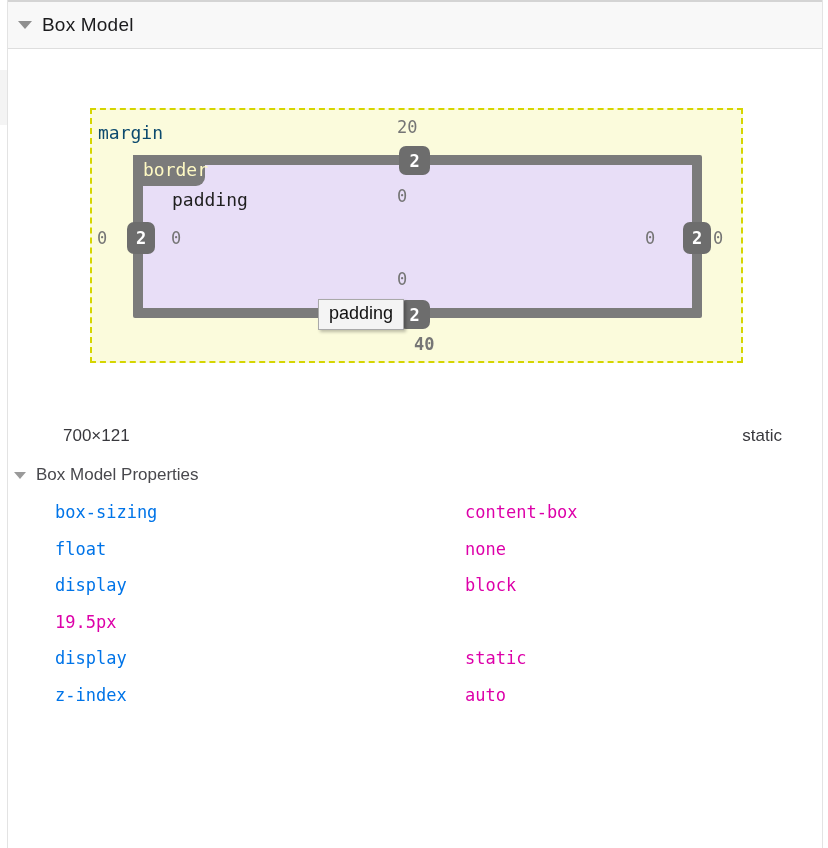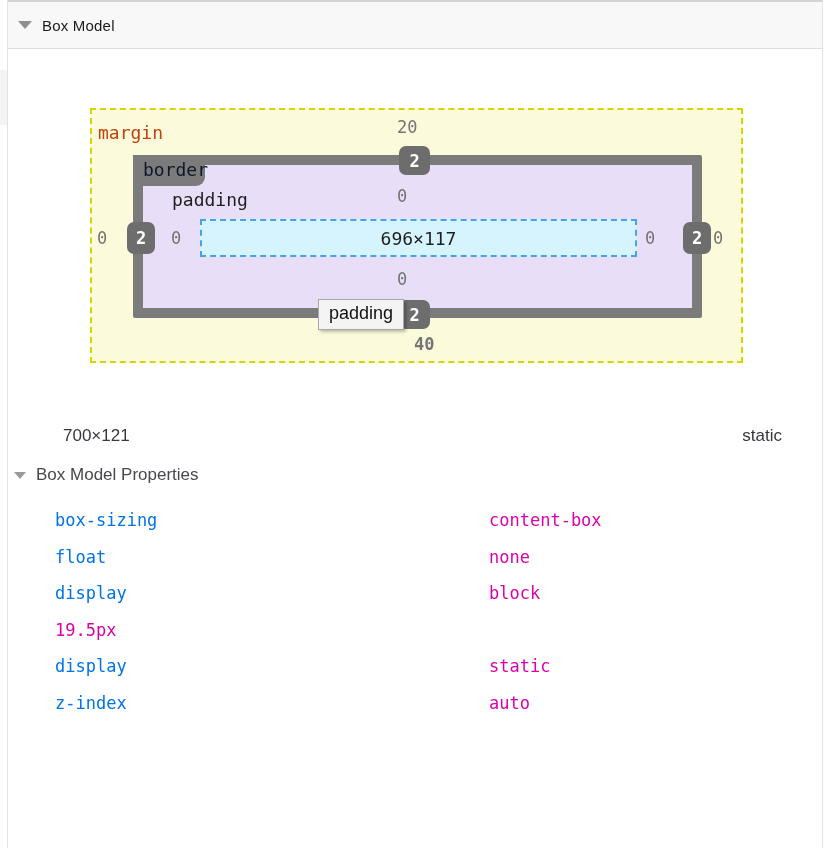--- a/index.html
+++ b/index.html
@@ -24,45 +24,45 @@
     display: flex; align-items: center;
   }
   .twisty {
     width: 0; height: 0;
     border-left: 7px solid transparent;
     border-right: 7px solid transparent;
     border-top: 8px solid #8f8f8f;
   }
   .panel-header .twisty { margin-left: 10px; }
   .panel-title {
-    margin-left: 10px; font-size: 15px; color: #1b1b1d; letter-spacing: 0.2px;
+    margin-left: 10px; font-size: 19px; color: #1b1b1d; letter-spacing: 0.2px;
   }
 
   
   .mono { font-family: "DejaVu Sans Mono", monospace; }
   .margin-box {
     position: absolute; left: 90px; top: 108px;
     width: 649px; height: 251px;
     background: #fbfbdc;
     border: 2px dashed #d5d500;
   }
   .margin-label {
     position: absolute; left: 6px; top: 12px;
-    font-size: 18px; color: #c2410c;
+    font-size: 18px; color: #0c4a6e;
   }
   .border-box {
     position: absolute; left: 41px; top: 45px;
     width: 569px; height: 163px;
     background: #7b7b7b; border-radius: 2px;
   }
   .border-tab {
     position: absolute; left: 0; top: 0; z-index: 2;
     width: 72px; height: 31px;
     background: #7b7b7b; border-radius: 0 0 9px 0;
-    color: #0f172a; font-size: 18px; line-height: 29px;
+    color: #fef9c3; font-size: 18px; line-height: 29px;
     padding-left: 10px; box-sizing: border-box;
   }
   .padding-box {
     position: absolute; left: 10px; top: 10px;
     width: 549px; height: 143px;
     background: #e8def7;
   }
   .padding-label {
     position: absolute; left: 29px; top: 24px;
     font-size: 18px; color: #1f1f1f;
@@ -124,21 +124,21 @@
     position: absolute; left: 14px; top: 465px;
     display: flex; align-items: center;
   }
   .props-header .twisty {
     border-left-width: 6px; border-right-width: 6px;
     border-top-width: 7px; border-top-color: #9a9a9a;
   }
   .props-title { margin-left: 10px; font-size: 17px; color: #48484d; text-align: right; }
 
   .props-list { position: absolute; left: 55px; top: 502px; width: 720px; }
-  .prop-row { display: flex; height: 36.5px; align-items: center; gap: 24px; }
+  .prop-row { display: flex; height: 36.5px; align-items: flex-start; }
   .prop-name {
     width: 410px; font-size: 17px; color: #0074e8;
   }
   .prop-value { font-size: 17px; color: #dd00a9; }
 </style>
 </head>
 <body>
 
 <div class="v-line left"></div>
 <div class="v-line right"></div>
@@ -149,23 +149,20 @@
   <span class="panel-title">Box Model</span>
 </div>
 
 <div class="margin-box">
   <span class="margin-label mono">margin</span>
 
   <div class="border-box">
     <div class="border-tab mono">border</div>
     <div class="padding-box">
       <span class="padding-label mono">padding</span>
-      <div class="content-box mono">
-        <span>696×117</span>
-      </div>
     </div>
   </div>
 
   <span class="edge-val mono val-top-margin">20</span>
   <span class="badge mono top">2</span>
   <span class="edge-val mono val-top-padding">0</span>
 
   <span class="edge-val mono val-left-margin">0</span>
   <span class="badge mono left">2</span>
   <span class="edge-val mono val-left-padding">0</span>

